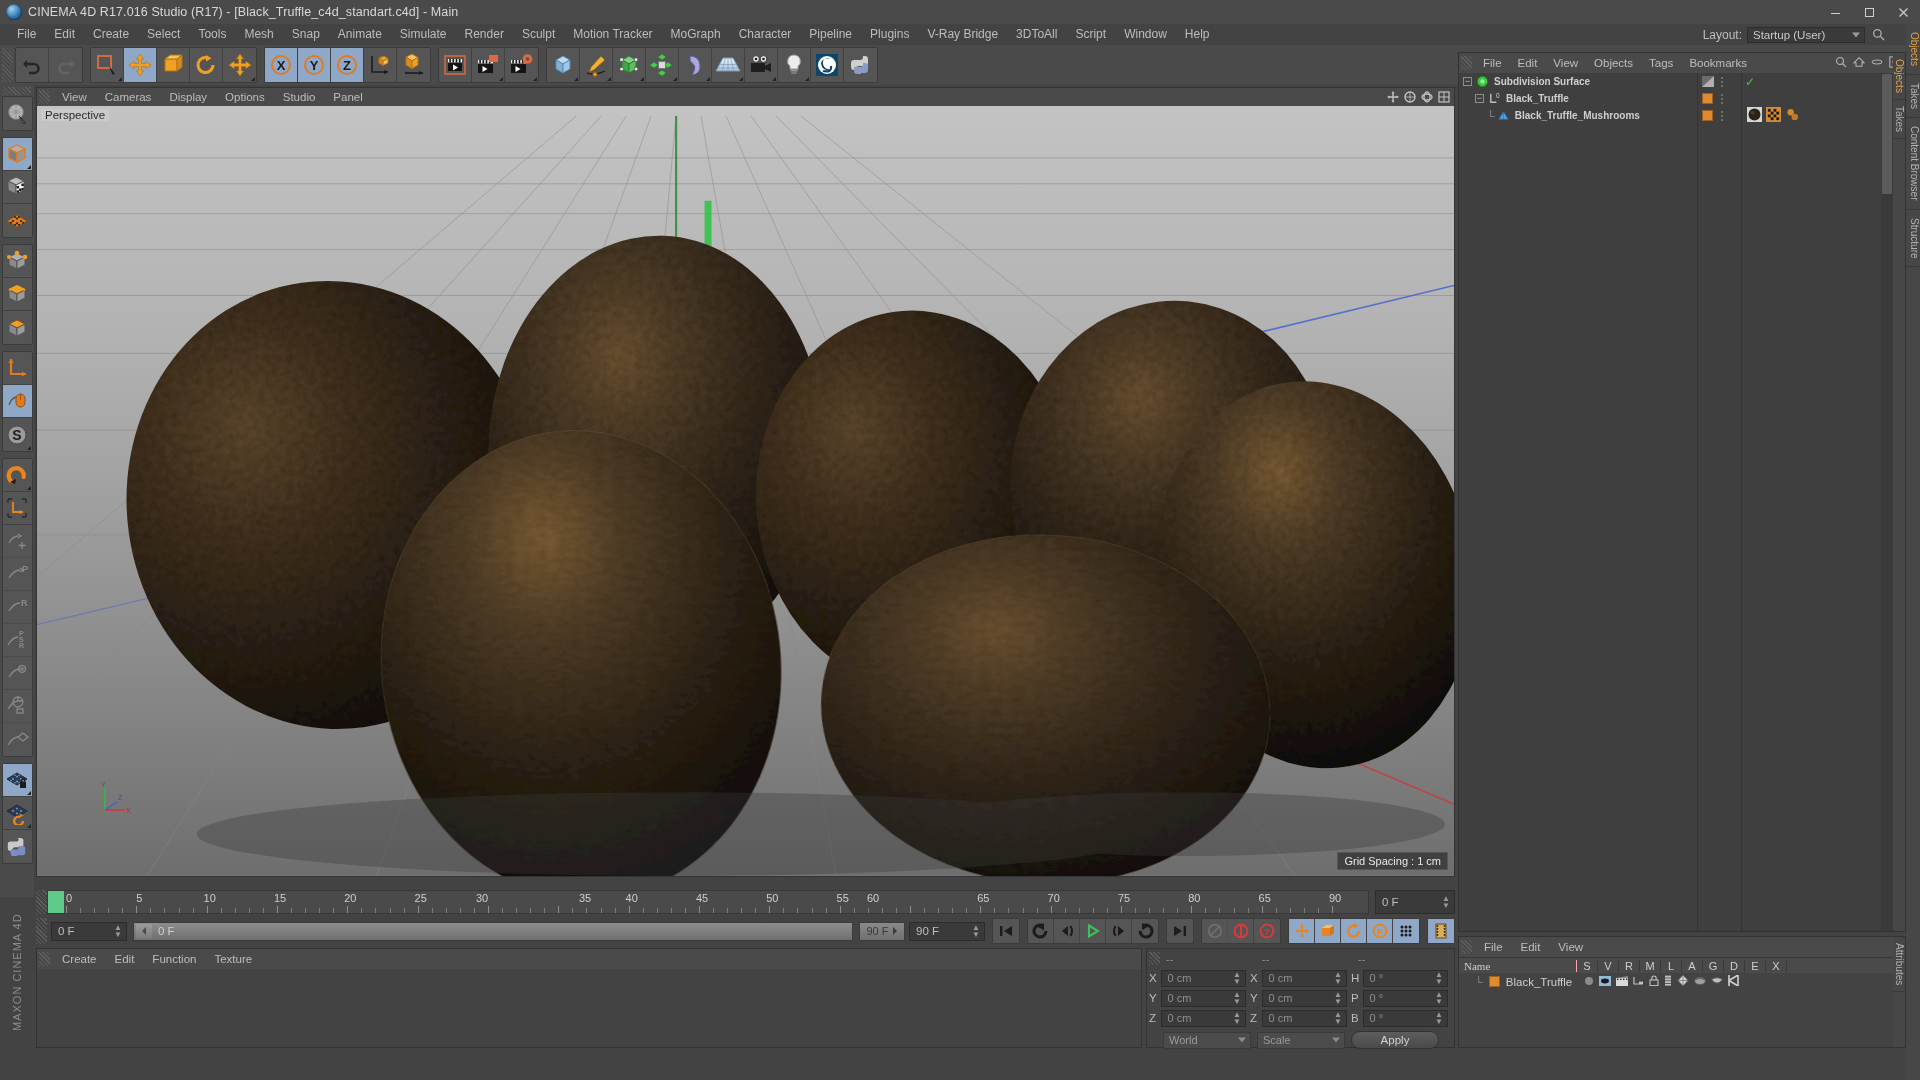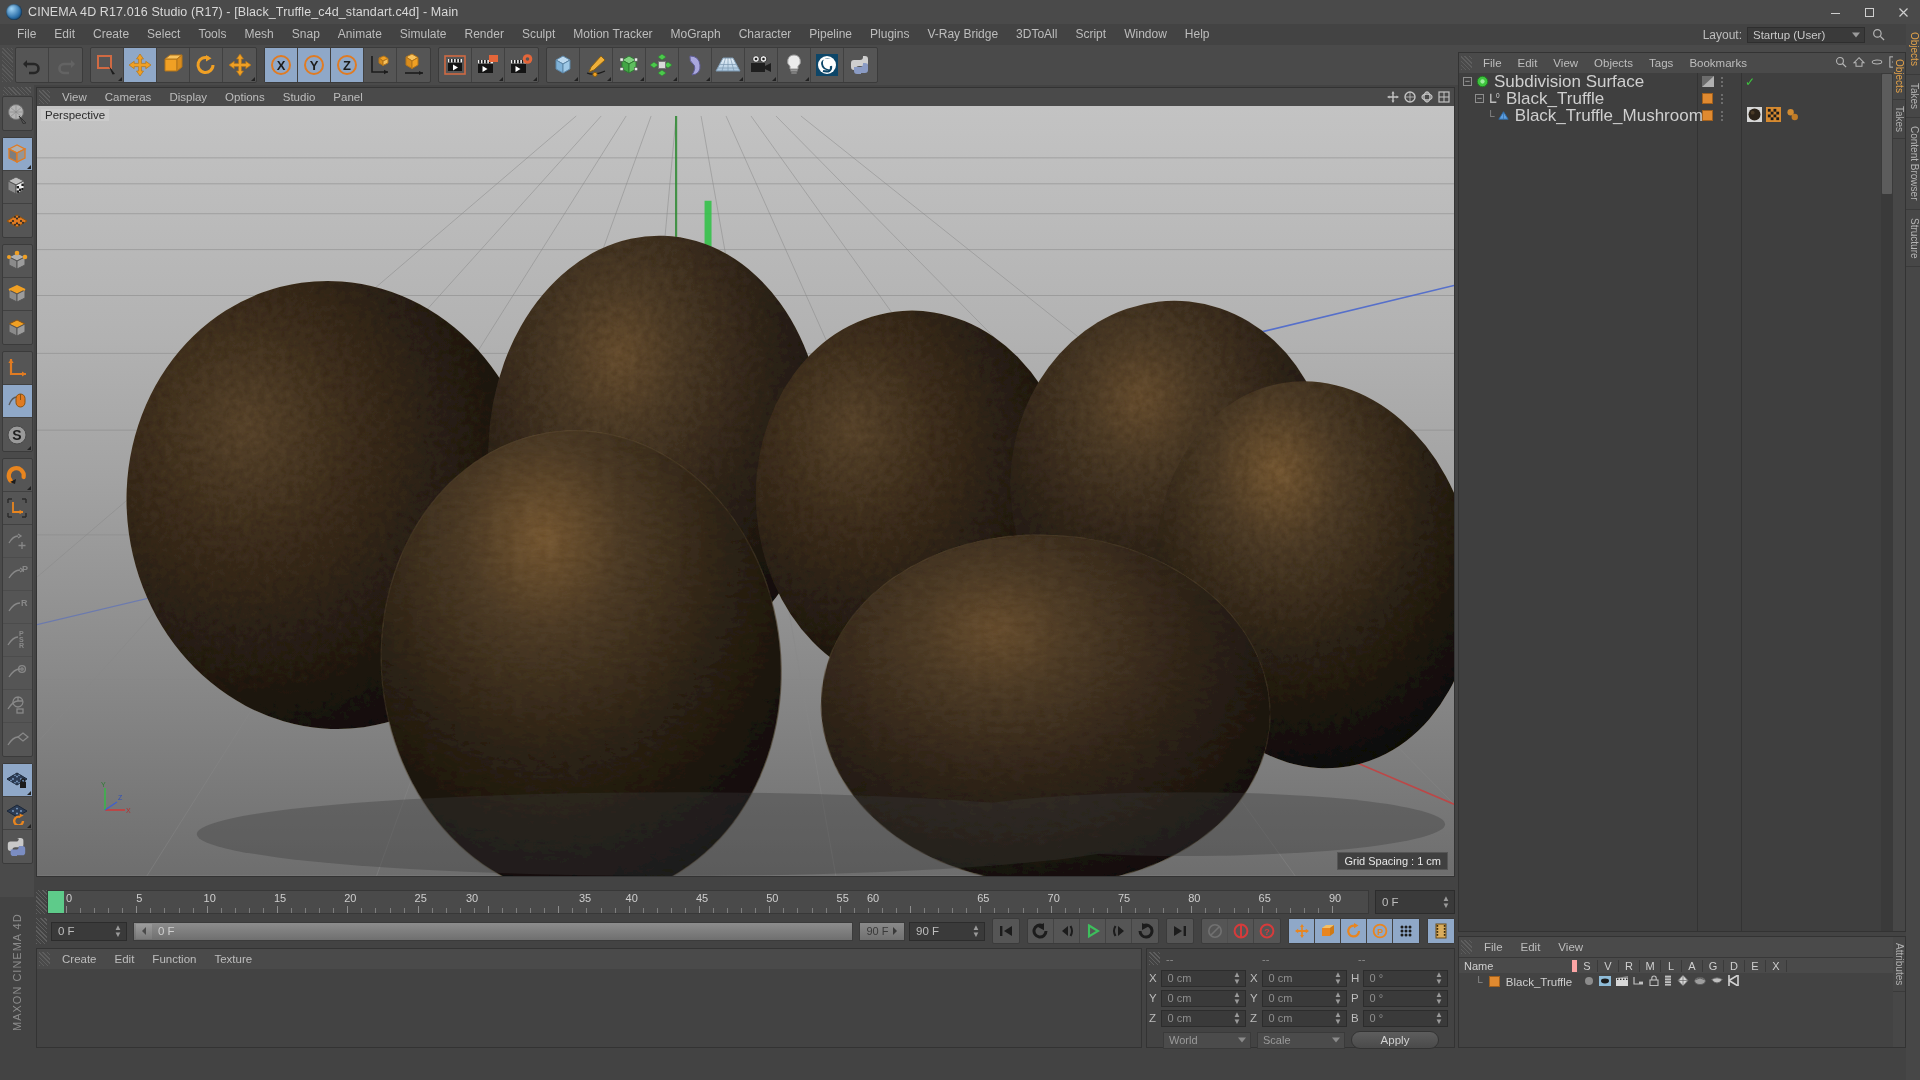--- a/index.html
+++ b/index.html
@@ -189,21 +189,21 @@
   .objmgr{
     position:absolute; left:1458px; top:52px; width:448px; height:880px;
     background:#434343; border:1px solid #333;
   }
   .om-bar{ height:20px; background:#4a4a4a; display:flex;align-items:center; padding-left:2px; position:relative;}
   .om-grip{ width:11px;height:14px;background-image:repeating-linear-gradient(45deg,#5e5e5e 0 1px,transparent 1px 3px); margin-right:3px;}
   .om-menu{ padding:0 8px; font-size:11.5px; color:#bdbdbd; line-height:20px;}
   .om-icons{ position:absolute; right:4px; top:3px; display:flex; gap:6px; align-items:center;}
   .om-body{ position:absolute; left:0; top:20px; right:12px; bottom:0; background:#3f3f3f;}
   .om-row{ display:flex; align-items:center; height:17px; padding-left:4px; position:relative;}
-  .om-name{ font-size:17px; color:#cfcfcf; white-space:nowrap;}
+  .om-name{ font-size:10px; color:#cfcfcf; white-space:nowrap;font-weight:bold;}
   .om-sepv{ position:absolute; top:0; bottom:0; width:1px; background:#333;}
   .orange-sq{ width:11px;height:11px;background:#e08a30;border:1px solid #a1601d;}
   .dots3{ display:flex; flex-direction:column; gap:2px; align-items:center;}
   .dots3 i{ width:2px;height:2px;background:#7e7e7e;border-radius:50%;display:block;}
   .expander{ width:9px;height:9px;border:1px solid #8e8e8e; display:flex;align-items:center;justify-content:center;
     font-size:9px; line-height:7px; color:#bdbdbd; background:#3f3f3f;}
 
   
   .vtabs{ position:absolute; right:0; top:0; width:12px; height:100%; background:#474747;}
   .vtab{ writing-mode:vertical-rl; font-size:10px; color:#b0b0b0; padding:6px 0; text-align:center;
@@ -211,21 +211,21 @@
   .vtab.active{ color:#e3a24a; }
 
   
   .attrpanel{
     position:absolute; left:1458px; top:936px; width:448px; height:112px;
     background:#434343; border:1px solid #333;
   }
   .ap-bar{ height:20px; background:#4a4a4a; display:flex;align-items:center;padding-left:2px;}
   .ap-menu{ padding:0 9px; font-size:11.5px; color:#bdbdbd; line-height:20px;}
   .ap-head{ height:16px; background:#4a4a4a; display:flex; align-items:center; border-top:1px solid #383838;}
-  .ap-head .nm{ width:118px; padding-left:5px; font-size:11px; color:#cfcfcf; border-right:5px solid #fca5a5;}
+  .ap-head .nm{ width:118px; padding-left:5px; font-size:11px; color:#cfcfcf; border-right:1px solid #fca5a5;font-family:Liberation Serif, serif;}
   .ap-head .c{ width:21px; text-align:center; font-size:11px;color:#cfcfcf; border-right:1px solid #3a3a3a;}
   .ap-row{ display:flex; align-items:center; height:17px; padding-left:16px; gap:6px;}
 
   .rightedge{
     position:absolute; right:0; top:24px; width:14px; height:1056px; background:#474747;
   }
   .re-tab{ writing-mode:vertical-rl; font-size:10px; color:#b5b5b5; padding:8px 0; text-align:center; width:14px;
     border-bottom:1px solid #3a3a3a;}
   .re-tab.hl{ color:#e3a24a;}
 
@@ -952,21 +952,21 @@
         <div class="tl-num" style="left: 91.3333px;">5</div>
         <div class="tl-tick" style="left: 88.3333px; height: 7px;"></div>
         <div class="tl-num" style="left: 161.667px;">10</div>
         <div class="tl-tick" style="left: 158.667px; height: 7px;"></div>
         <div class="tl-num" style="left: 232px;">15</div>
         <div class="tl-tick" style="left: 229px; height: 7px;"></div>
         <div class="tl-num" style="left: 302.333px;">20</div>
         <div class="tl-tick" style="left: 299.333px; height: 7px;"></div>
         <div class="tl-num" style="left: 372.667px;">25</div>
         <div class="tl-tick" style="left: 369.667px; height: 7px;"></div>
-        <div class="tl-num" style="left: 424px;">30</div>
+        <div class="tl-num" style="left: 434px;">30</div>
         <div class="tl-tick" style="left: 440px; height: 7px;"></div>
         <div class="tl-num" style="left: 537px;">35</div>
         <div class="tl-tick" style="left: 510.333px; height: 7px;"></div>
         <div class="tl-num" style="left: 583.667px;">40</div>
         <div class="tl-tick" style="left: 580.667px; height: 7px;"></div>
         <div class="tl-num" style="left: 654px;">45</div>
         <div class="tl-tick" style="left: 651px; height: 7px;"></div>
         <div class="tl-num" style="left: 724.333px;">50</div>
         <div class="tl-tick" style="left: 721.333px; height: 7px;"></div>
         <div class="tl-num" style="left: 794.667px;">55</div>

